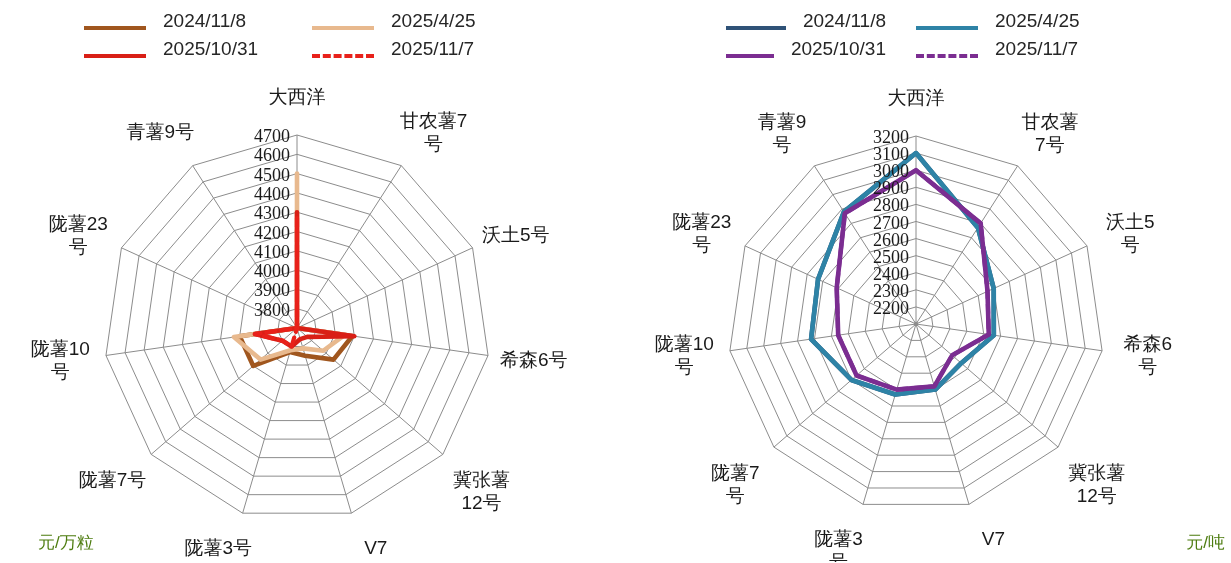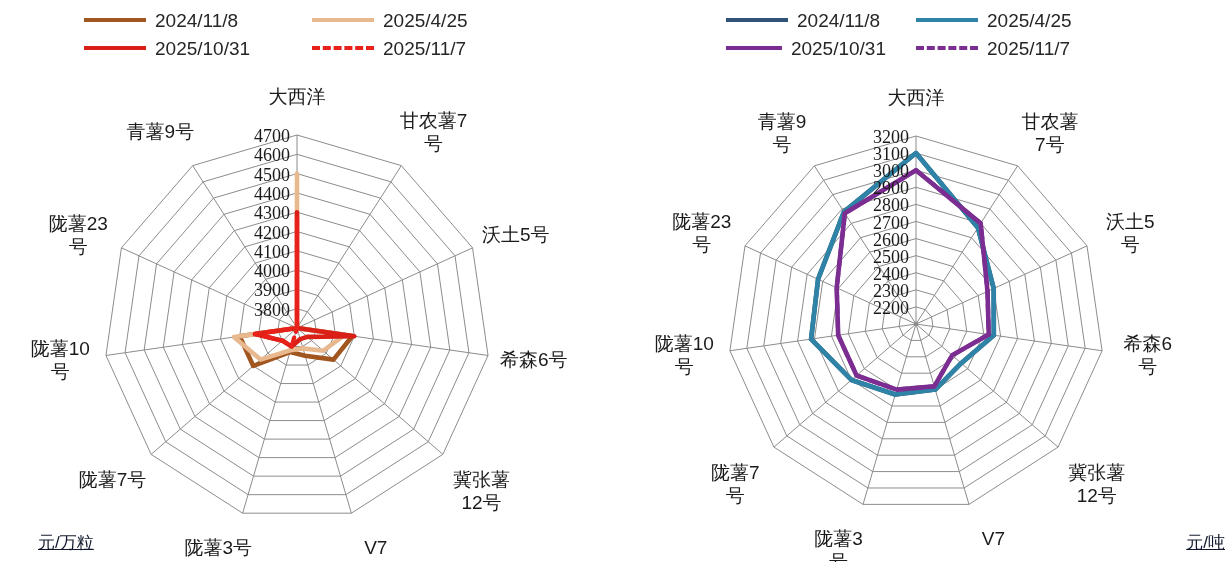--- a/index.html
+++ b/index.html
@@ -3,25 +3,25 @@
 <meta charset="utf-8">
 <style>
   html,body{margin:0;padding:0;background:#ffffff;}
   body{width:1231px;height:563px;font-family:"Liberation Sans","DejaVu Sans",sans-serif;color:#000;}
   .page{position:relative;width:1231px;height:563px;overflow:hidden;background:#fff;}
   .panel{position:absolute;top:0;height:563px;width:615px;}
   #panel-left{left:0;}
   #panel-right{left:616px;}
   .legend{position:absolute;top:6px;left:0;width:100%;height:58px;}
   .legend-row{display:flex;align-items:center;height:28px;}
-  .legend-item{display:flex;align-items:center;box-sizing:border-box;}
+  .legend-item{display:flex;align-items:flex-end;box-sizing:border-box;gap:8px;}
   .legend-swatch{display:inline-block;width:62px;height:0;border-top-width:4px;border-top-style:solid;margin-right:9px;}
   .legend-swatch.dashed{border-top-style:dashed;border-top-width:4px;}
   .legend-label{font-size:19px;line-height:19px;color:#262626;white-space:nowrap;letter-spacing:0px;}
-  .unit{position:absolute;font-size:17px;color:#0f172a;white-space:nowrap;text-decoration:underline;}
+  .unit{position:absolute;font-size:17px;color:#4d7c0f;white-space:nowrap;}
   svg{display:block;}
   .axis-val{font-size:18px;fill:#1a1a1a;font-family:"Liberation Serif","DejaVu Serif",serif;}
   .cat-lbl{font-size:19px;fill:#1a1a1a;font-family:"Liberation Sans","DejaVu Sans",sans-serif;}
   .grid-line{stroke:#8c8c8c;stroke-width:1;fill:none;}
   .spoke{stroke:#8c8c8c;stroke-width:1;}
   .series{fill:none;stroke-linejoin:round;stroke-linecap:round;}
 </style>
 </head>
 <body>
 

